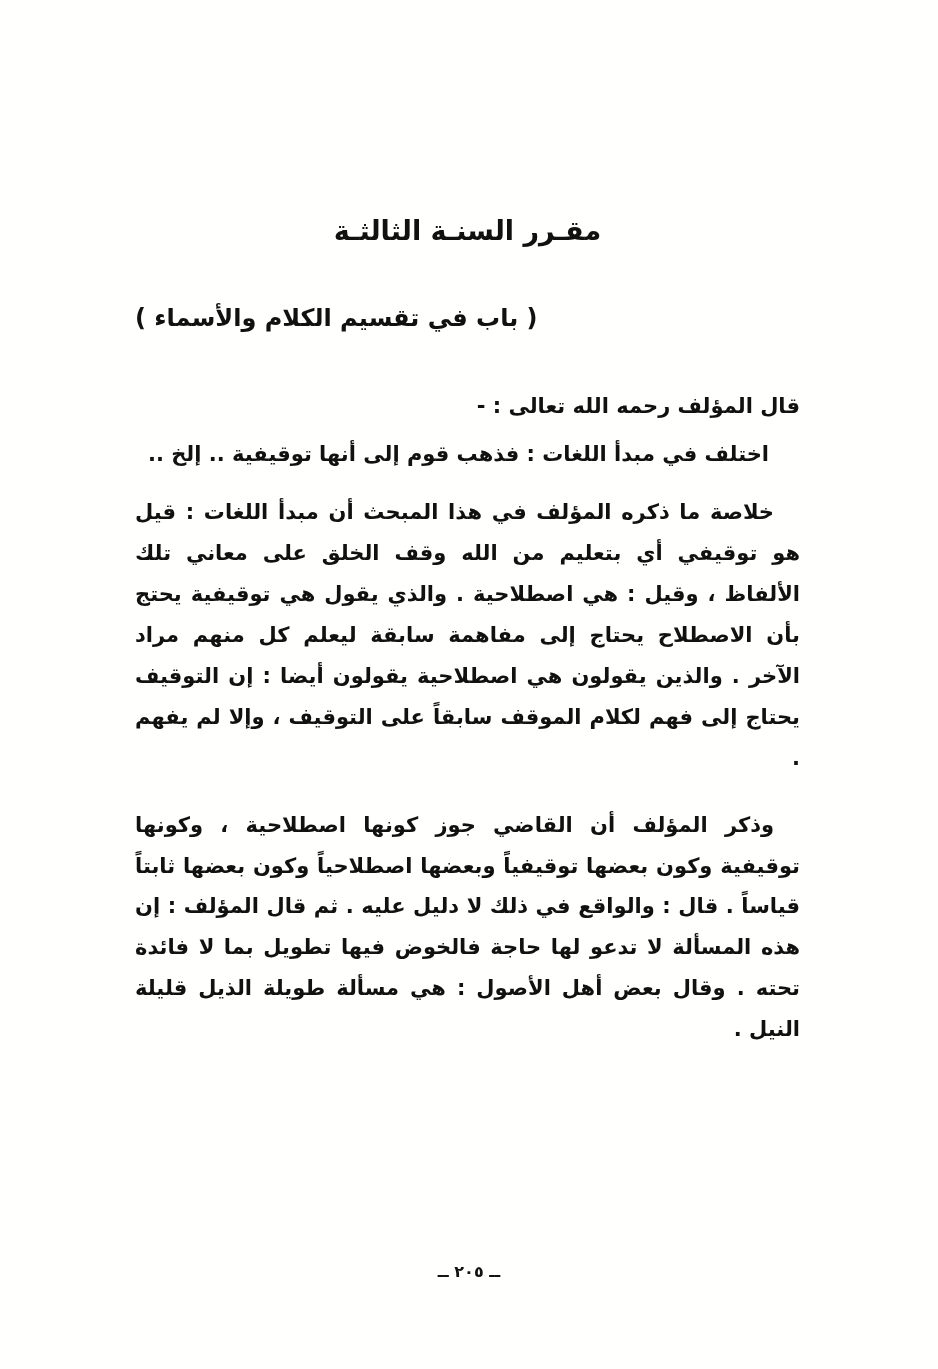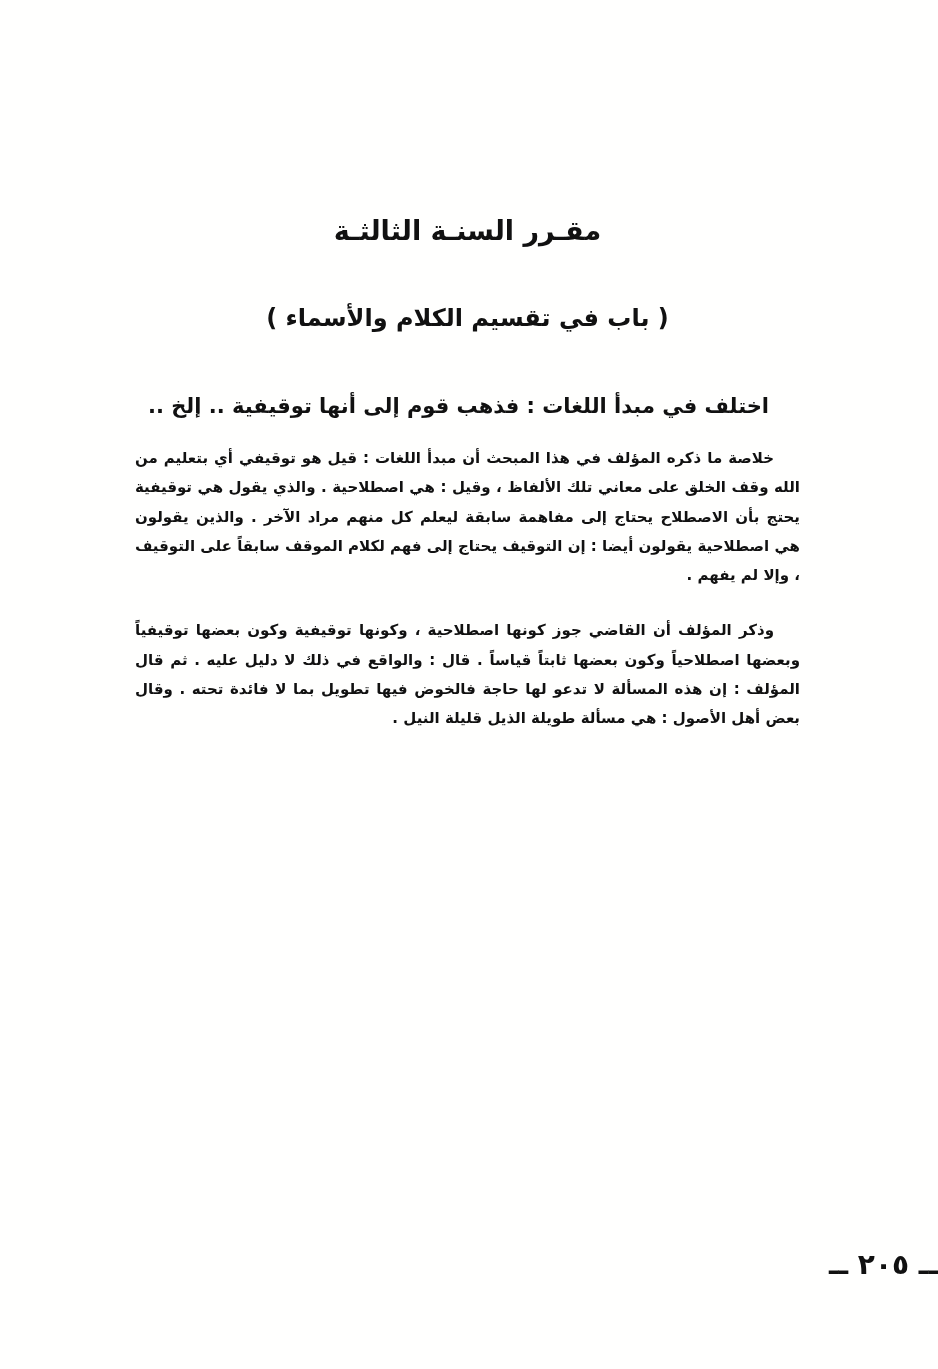--- a/index.html
+++ b/index.html
@@ -26,67 +26,69 @@
     bottom: 0;
   }
   .doc-title {
     text-align: center;
     font-size: 27px;
     font-weight: bold;
     letter-spacing: 1px;
     margin: 0 0 58px 0;
   }
   .chapter-heading {
-    text-align: center;
+    text-align: left;
     font-size: 24px;
     font-weight: bold;
     margin: 0 0 62px 0;
   }
   .author-line {
     font-size: 21px;
     font-weight: bold;
     margin: 0 0 24px 0;
     text-align: right;
   }
   .opening-quote {
     font-size: 21px;
     font-weight: bold;
     margin: 0 0 26px 0;
     padding-right: 18px;
     text-align: center;
   }
   .body-paragraph {
-    font-size: 15px;
+    font-size: 21px;
     font-weight: bold;
     line-height: 1.95;
     text-align: justify;
     text-align-last: right;
     text-indent: 26px;
     margin: 0 0 26px 0;
   }
   .page-number {
     position: absolute;
     bottom: 88px;
     left: 0;
     right: 0;
-    font-size: 28px;
+    text-align: center;
+    font-size: 16px;
     font-weight: bold;
     letter-spacing: 2px;
   }
 </style>
 </head>
 <body>
 
 <div class="page">
   <div class="content">
 
     <h1 class="doc-title">مقـرر السنـة الثالثـة</h1>
 
     <h2 class="chapter-heading">( باب في تقسيم الكلام والأسماء )</h2>
 
+    <p class="author-line">قال المؤلف رحمه الله تعالى : -</p>
 
     <p class="opening-quote">اختلف في مبدأ اللغات : فذهب قوم إلى أنها توقيفية .. إلخ ..</p>
 
     <p class="body-paragraph">خلاصة ما ذكره المؤلف في هذا المبحث أن مبدأ اللغات : قيل هو توقيفي أي بتعليم من الله وقف الخلق على معاني تلك الألفاظ ، وقيل : هي اصطلاحية . والذي يقول هي توقيفية يحتج بأن الاصطلاح يحتاج إلى مفاهمة سابقة ليعلم كل منهم مراد الآخر . والذين يقولون هي اصطلاحية يقولون أيضا : إن التوقيف يحتاج إلى فهم لكلام الموقف سابقاً على التوقيف ، وإلا لم يفهم .</p>
 
 
     <p class="body-paragraph">وذكر المؤلف أن القاضي جوز كونها اصطلاحية ، وكونها توقيفية وكون بعضها توقيفياً وبعضها اصطلاحياً وكون بعضها ثابتاً قياساً . قال : والواقع في ذلك لا دليل عليه . ثم قال المؤلف : إن هذه المسألة لا تدعو لها حاجة فالخوض فيها تطويل بما لا فائدة تحته . وقال بعض أهل الأصول : هي مسألة طويلة الذيل قليلة النيل .</p>
 
   </div>
 

